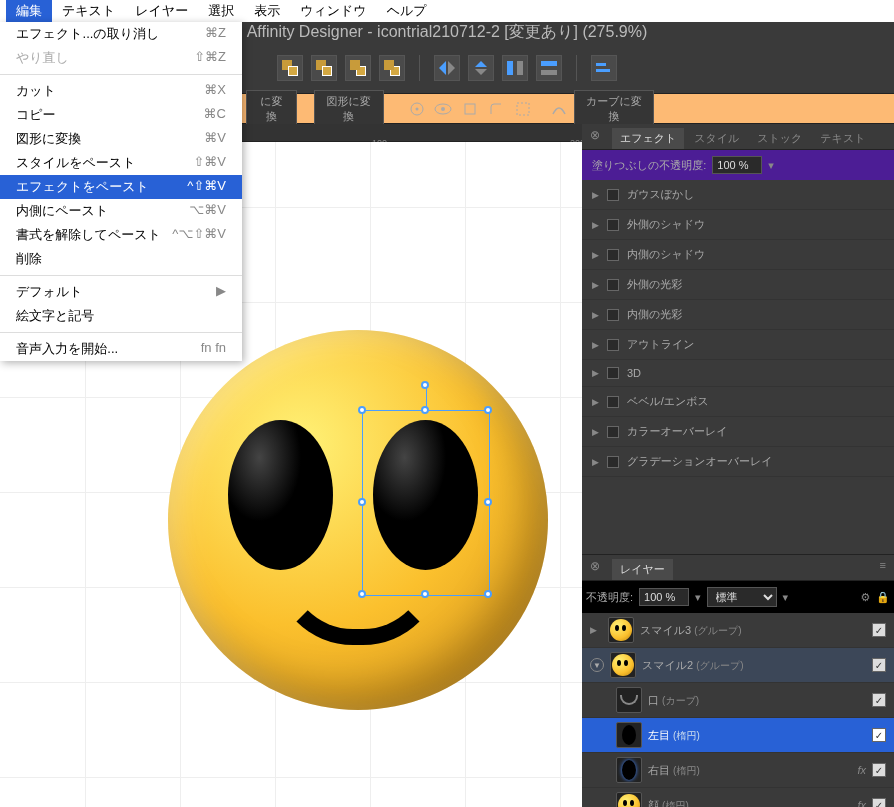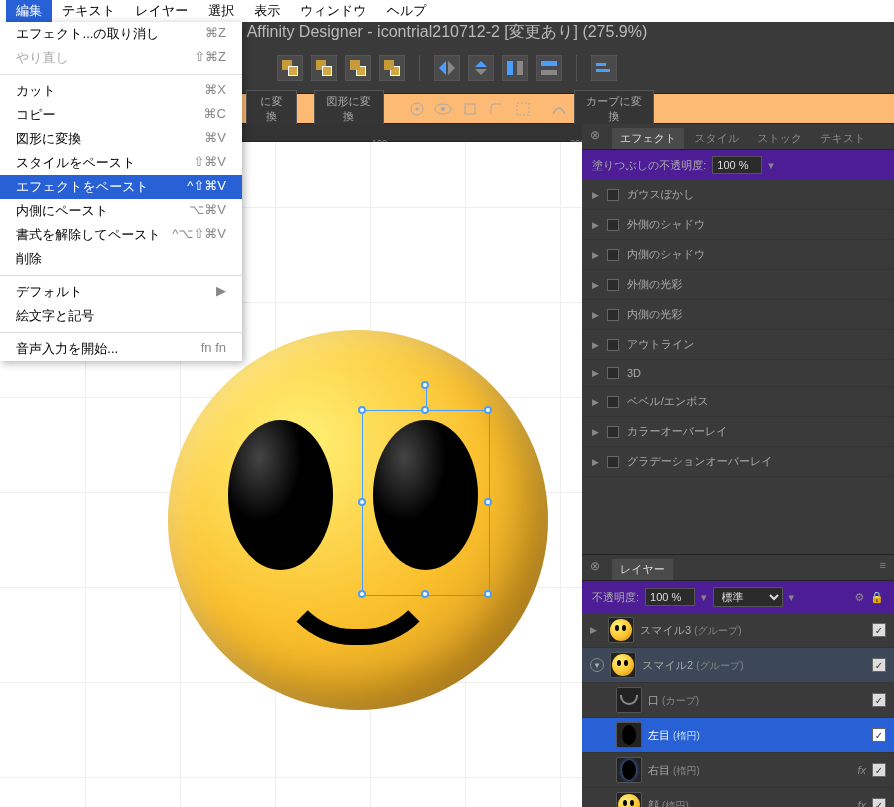--- a/index.html
+++ b/index.html
@@ -57,21 +57,21 @@
 .opacity-row { padding: 6px 10px; display: flex; align-items: center; gap: 6px; background: #4c1d95; }
 .opacity-row input { width: 50px; background: #2a2a2a; border: 1px solid #555; color: #ddd; padding: 2px 4px; font-size: 11px; }
 .chev { color: #888; cursor: pointer; }
 
 .fx-list { background: #3a3a3a; }
 .fx-row { display: flex; align-items: center; padding: 7px 10px; gap: 8px; border-bottom: 1px solid #333; cursor: pointer; }
 .fx-row .tri { color: #888; font-size: 9px; }
 .fx-row .cb { width: 12px; height: 12px; border: 1px solid #666; background: #2a2a2a; }
 
 .layers-panel { position: absolute; top: 430px; left: 0; right: 0; bottom: 0; background: #3a3a3a; border-top: 1px solid #222; }
-.layer-opts { padding: 6px 10px; display: flex; align-items: center; gap: 6px; background: #4c1d95; }
+.layer-opts { padding: 6px 4px; display: flex; align-items: center; gap: 6px; background: #000000; }
 .layer-opts input, .layer-opts select { background: #2a2a2a; border: 1px solid #555; color: #ddd; padding: 2px 4px; font-size: 11px; }
 .layer-opts select { width: 70px; }
 .layer-list { }
 .layer-row { display: flex; align-items: center; padding: 4px 8px; gap: 6px; border-bottom: 1px solid #333; cursor: pointer; }
 .layer-row.sel { background: #2861d6; color: #fff; }
 .layer-row.semi { background: #3c4758; }
 .layer-row .tri { width: 12px; font-size: 9px; color: #888; }
 .layer-row .circle-tri { width:14px; height:14px; border:1px solid #888; border-radius:50%; display:flex; align-items:center; justify-content:center; font-size:8px; }
 .layer-row .thumb { width: 26px; height: 26px; background: #222; border: 1px solid #555; border-radius: 2px; display: flex; align-items: center; justify-content: center; overflow: hidden; }
 .layer-row .name { flex: 1; font-size: 11px; }

